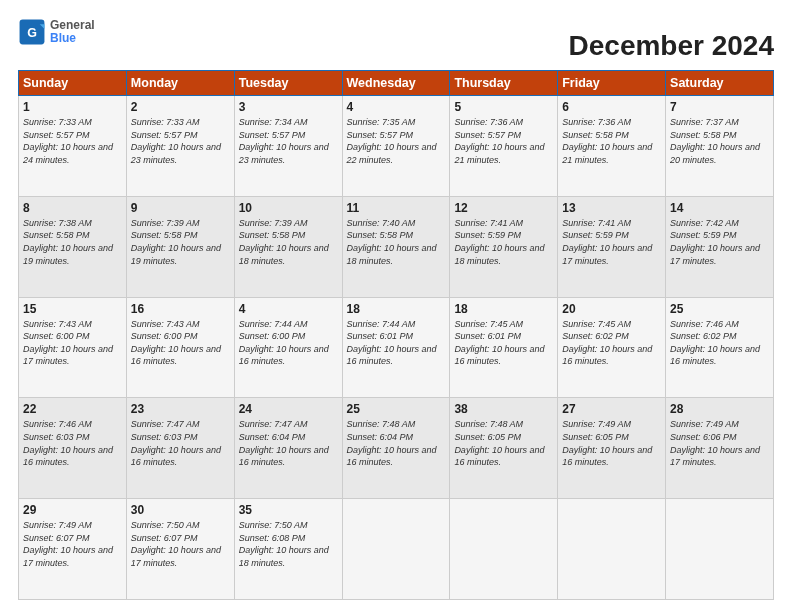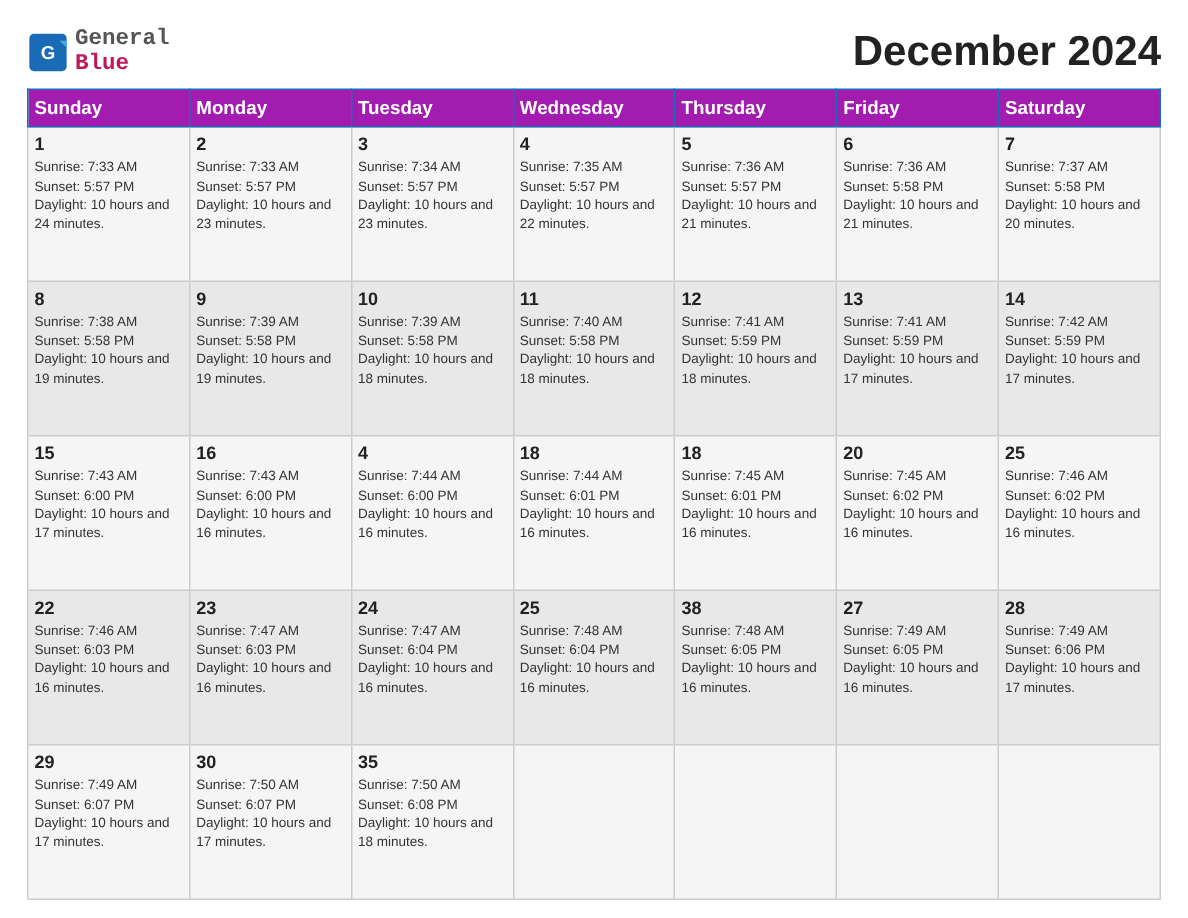--- a/index.html
+++ b/index.html
@@ -22,51 +22,51 @@
       justify-content: space-between;
       align-items: flex-start;
       margin-bottom: 8px;
     }
     .logo {
       display: flex;
       align-items: center;
       gap: 4px;
     }
     .logo-text {
-      font-size: 15px;
+      font-size: 12px;
       font-weight: bold;
       line-height: 1.1;
-      font-family: Liberation Mono, monospace;
     }
     .logo-general { color: #555; }
-    .logo-blue { color: #be185d; }
+    .logo-blue { color: #3b82f6; }
     .logo-icon {
       width: 28px;
       height: 28px;
     }
     .title-block {
       text-align: right;
+      margin-top: 12px;
     }
     .month-title {
       font-size: 28px;
       font-weight: bold;
       color: #222;
     }
     .location {
       font-size: 13px;
       color: #444;
     }
     .calendar {
       flex: 1;
       border-collapse: collapse;
       width: 100%;
       table-layout: fixed;
     }
     .calendar thead tr {
-      background-color: #a21caf;
+      background-color: #c2410c;
       color: white;
     }
     .calendar thead th {
       padding: 5px 4px;
       font-size: 12.5px;
       font-weight: bold;
       text-align: left;
       border: 1px solid #1a6bb5;
     }
     .calendar tbody tr {
@@ -91,20 +91,21 @@
       font-size: 12px;
       font-weight: bold;
       color: #222;
       display: block;
       margin-bottom: 2px;
     }
     .cell-info {
       font-size: 9px;
       line-height: 1.4;
       color: #333;
+      font-style: italic;
     }
   </style>
 </head>
 <body>
 
 <div class="page">
   <div class="header">
     <div class="logo">
       <svg class="logo-icon" viewBox="0 0 36 36">
         <rect x="2" y="2" width="32" height="32" rx="4" fill="#1a6bb5"></rect>

